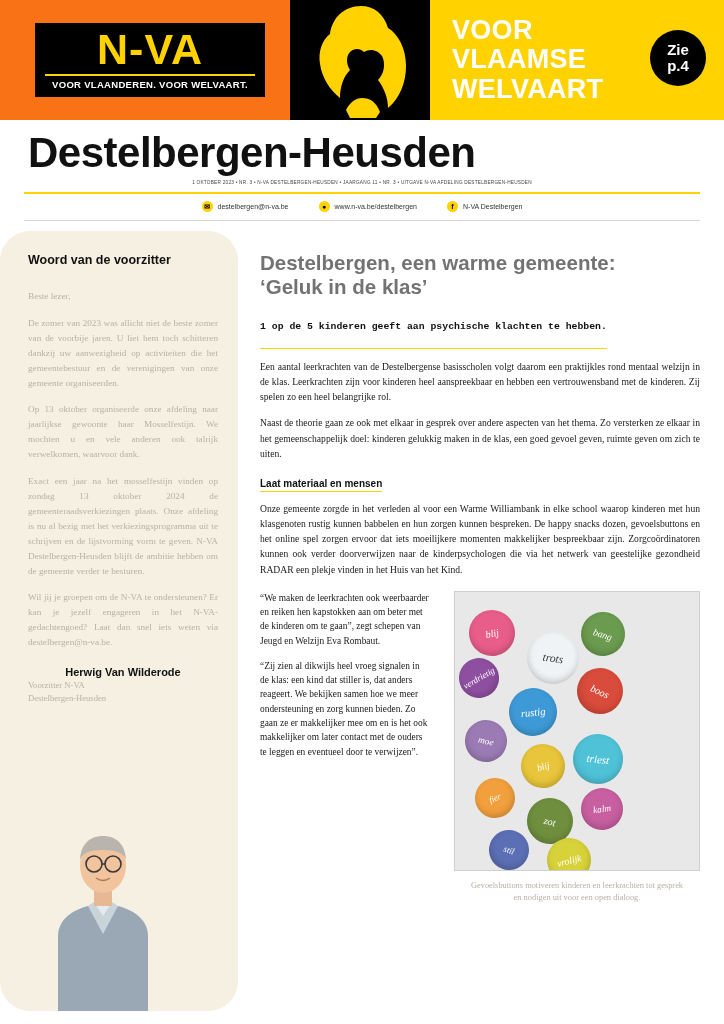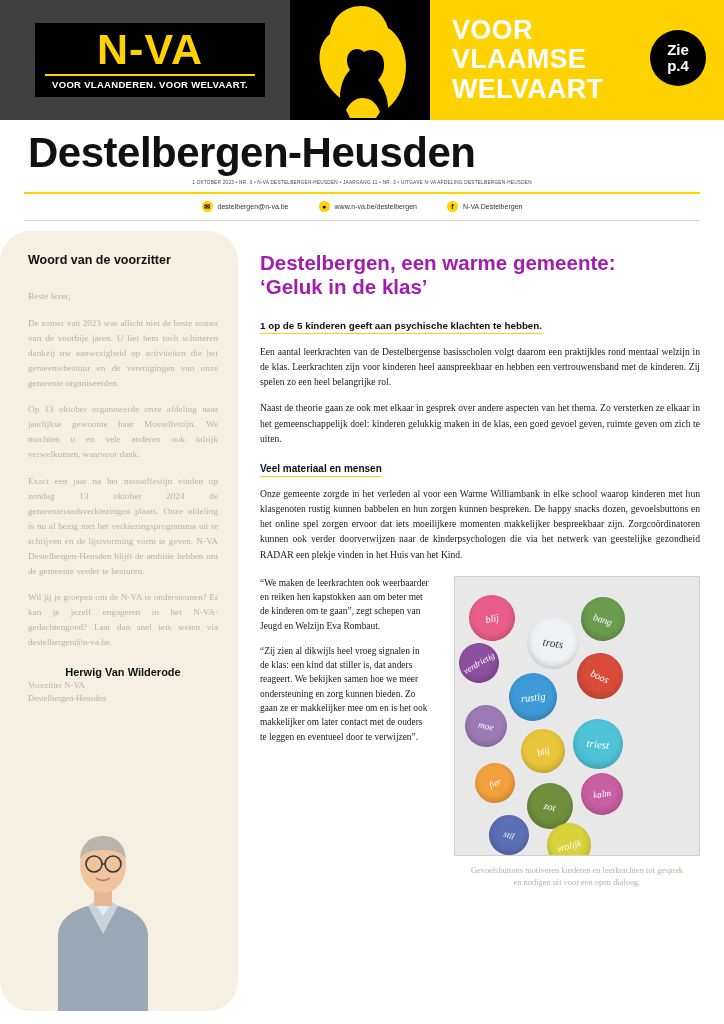--- a/index.html
+++ b/index.html
@@ -10,21 +10,21 @@
     background: #ffffff;
     font-family: "Liberation Serif", serif;
     position: relative;
     overflow: hidden;
   }
 
   
   .header {
     position: relative;
     height: 120px;
-    background: #404040;
+    background: #f97316;
     display: flex;
     align-items: stretch;
   }
   .logo-block {
     width: 290px;
     display: flex;
     align-items: center;
     justify-content: center;
     padding-left: 10px;
   }
@@ -203,31 +203,31 @@
 
   .main {
     flex: 1;
     padding: 20px 24px 0 22px;
   }
   .headline {
     font-family: "Liberation Sans", sans-serif;
     font-weight: bold;
     font-size: 20.5px;
     line-height: 1.17;
-    color: #a21caf;
+    color: #737373;
     margin: 0 0 16px 0;
   }
   .lede {
-    font-family: Liberation Sans, sans-serif;
+    font-family: Liberation Mono, monospace;
     font-weight: bold;
     font-size: 9.8px;
     color: #111;
     border-bottom: 1.5px solid #ffd200;
     display: inline-block;
-    padding-bottom: 2px;
+    padding-bottom: 16px;
     margin-bottom: 10px;
   }
   .main p.body {
     font-family: "Liberation Serif", serif;
     font-size: 9.6px;
     line-height: 1.58;
     color: #1a1a1a;
     margin: 0 0 11px 0;
     text-align: justify;
   }
@@ -378,21 +378,21 @@
     <h1 class="headline">
       <span>Destelbergen, een warme gemeente:</span><br>
       <span>‘Geluk in de klas’</span>
     </h1>
 
     <div class="lede">1 op de 5 kinderen geeft aan psychische klachten te hebben.</div>
 
     <p class="body">Een aantal leerkrachten van de Destelbergense basisscholen volgt daarom een praktijkles rond mentaal welzijn in de klas. Leerkrachten zijn voor kinderen heel aanspreekbaar en hebben een vertrouwensband met de kinderen. Zij spelen zo een heel belangrijke rol.</p>
     <p class="body">Naast de theorie gaan ze ook met elkaar in gesprek over andere aspecten van het thema. Zo versterken ze elkaar in het gemeenschappelijk doel: kinderen gelukkig maken in de klas, een goed gevoel geven, ruimte geven om zich te uiten.</p>
 
-    <div class="subhead">Veel materiaal en mensen</div>
+    <div class="subhead">Laat materiaal en mensen</div>
     <p class="body">Onze gemeente zorgde in het verleden al voor een Warme Williambank in elke school waarop kinderen met hun klasgenoten rustig kunnen babbelen en hun zorgen kunnen bespreken. De happy snacks dozen, gevoelsbuttons en het online spel zorgen ervoor dat iets moeilijkere momenten makkelijker bespreekbaar zijn. Zorgcoördinatoren kunnen ook verder doorverwijzen naar de kinderpsychologen die via het netwerk van geestelijke gezondheid RADAR een plekje vinden in het Huis van het Kind.</p>
 
     <div class="lower">
       <div class="quote-col">
         <p>“We maken de leerkrachten ook weerbaarder en reiken hen kapstokken aan om beter met de kinderen om te gaan”, zegt schepen van Jeugd en Welzijn Eva Rombaut.</p>
         <p>“Zij zien al dikwijls heel vroeg signalen in de klas: een kind dat stiller is, dat anders reageert. We bekijken samen hoe we meer ondersteuning en zorg kunnen bieden. Zo gaan ze er makkelijker mee om en is het ook makkelijker om later contact met de ouders te leggen en eventueel door te verwijzen”.</p>
       </div>
 
       <div class="photo-col">
         <div class="photo" id="photo">

